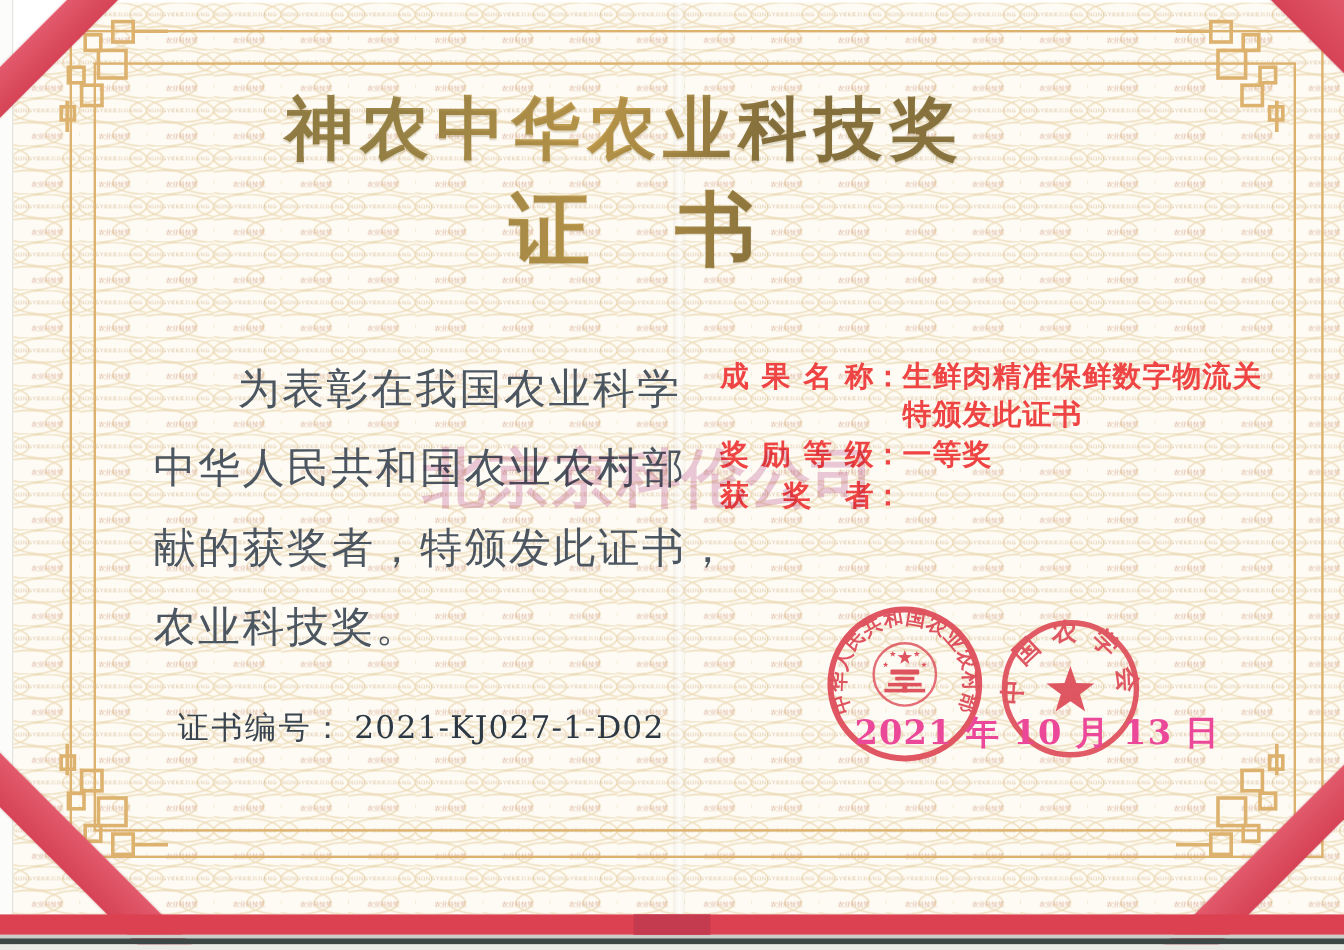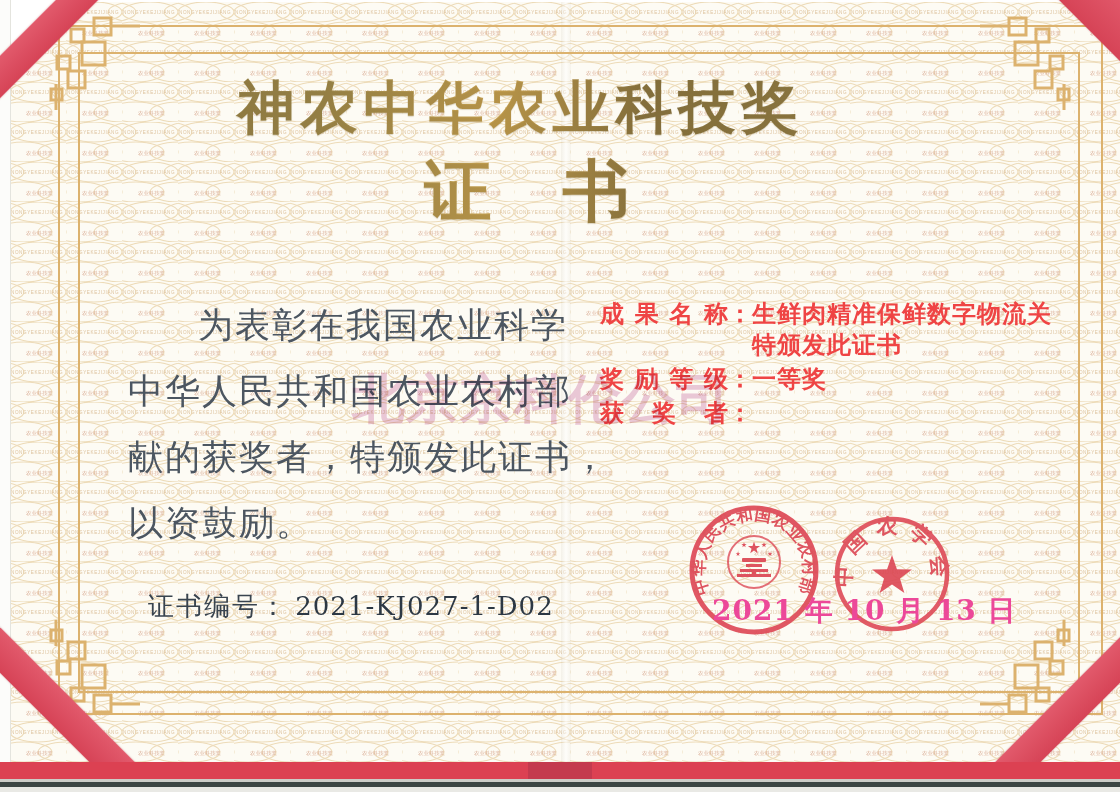--- a/index.html
+++ b/index.html
@@ -163,21 +163,21 @@
   <div class="strip strip-dark"></div>
   <div class="strip strip-light"></div>
 
   <div class="award-title">神农中华农业科技奖</div>
   <div class="doc-type">证　书</div>
 
   <div class="body-text">
     <div class="body-line first">为表彰在我国农业科学</div>
     <div class="body-line">中华人民共和国农业农村部</div>
     <div class="body-line">献的获奖者，特颁发此证书，</div>
-    <div class="body-line">以资鼓励。</div>
+    <div class="body-line">农业科技奖。</div>
   </div>
 
   <div class="fields">
     <div class="field-row">
       <span class="field-label">成果名称</span>
       <span class="field-colon">：</span>
       <span class="field-value">
         <span class="value-line" style="display:block">生鲜肉精准保鲜数字物流关</span>
         <span class="value-line" style="display:block">特颁发此证书</span>
       </span>

